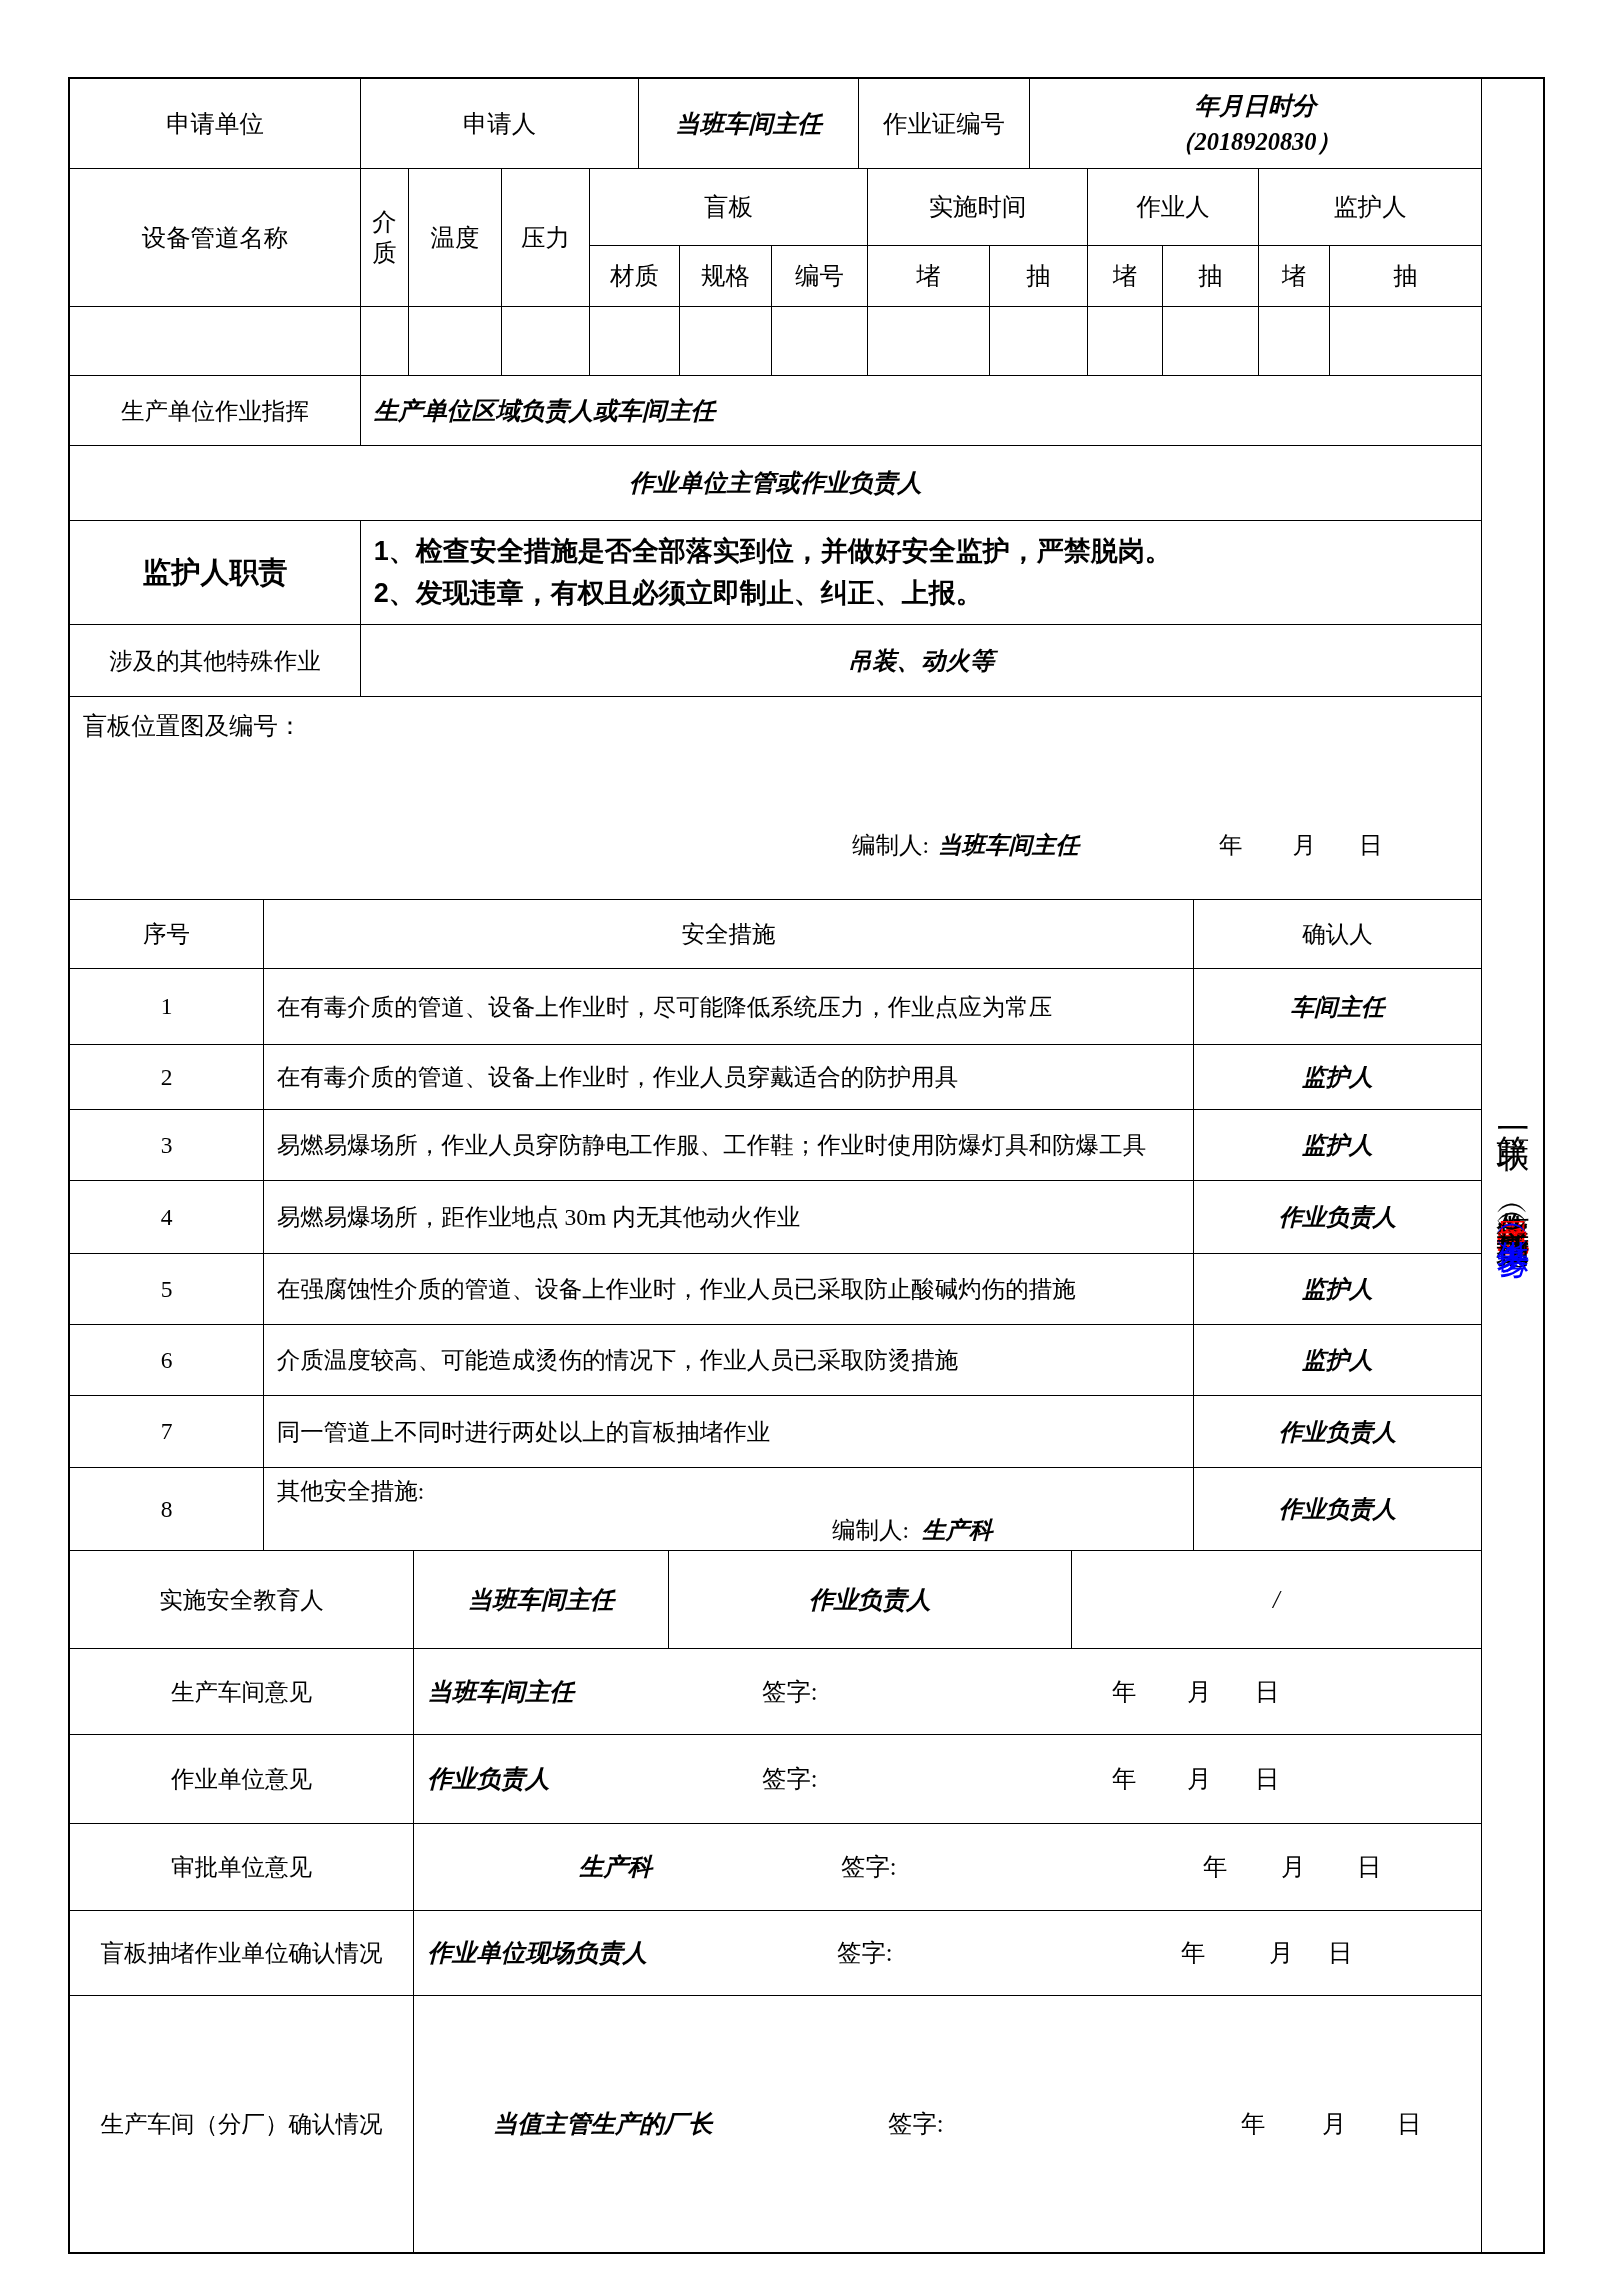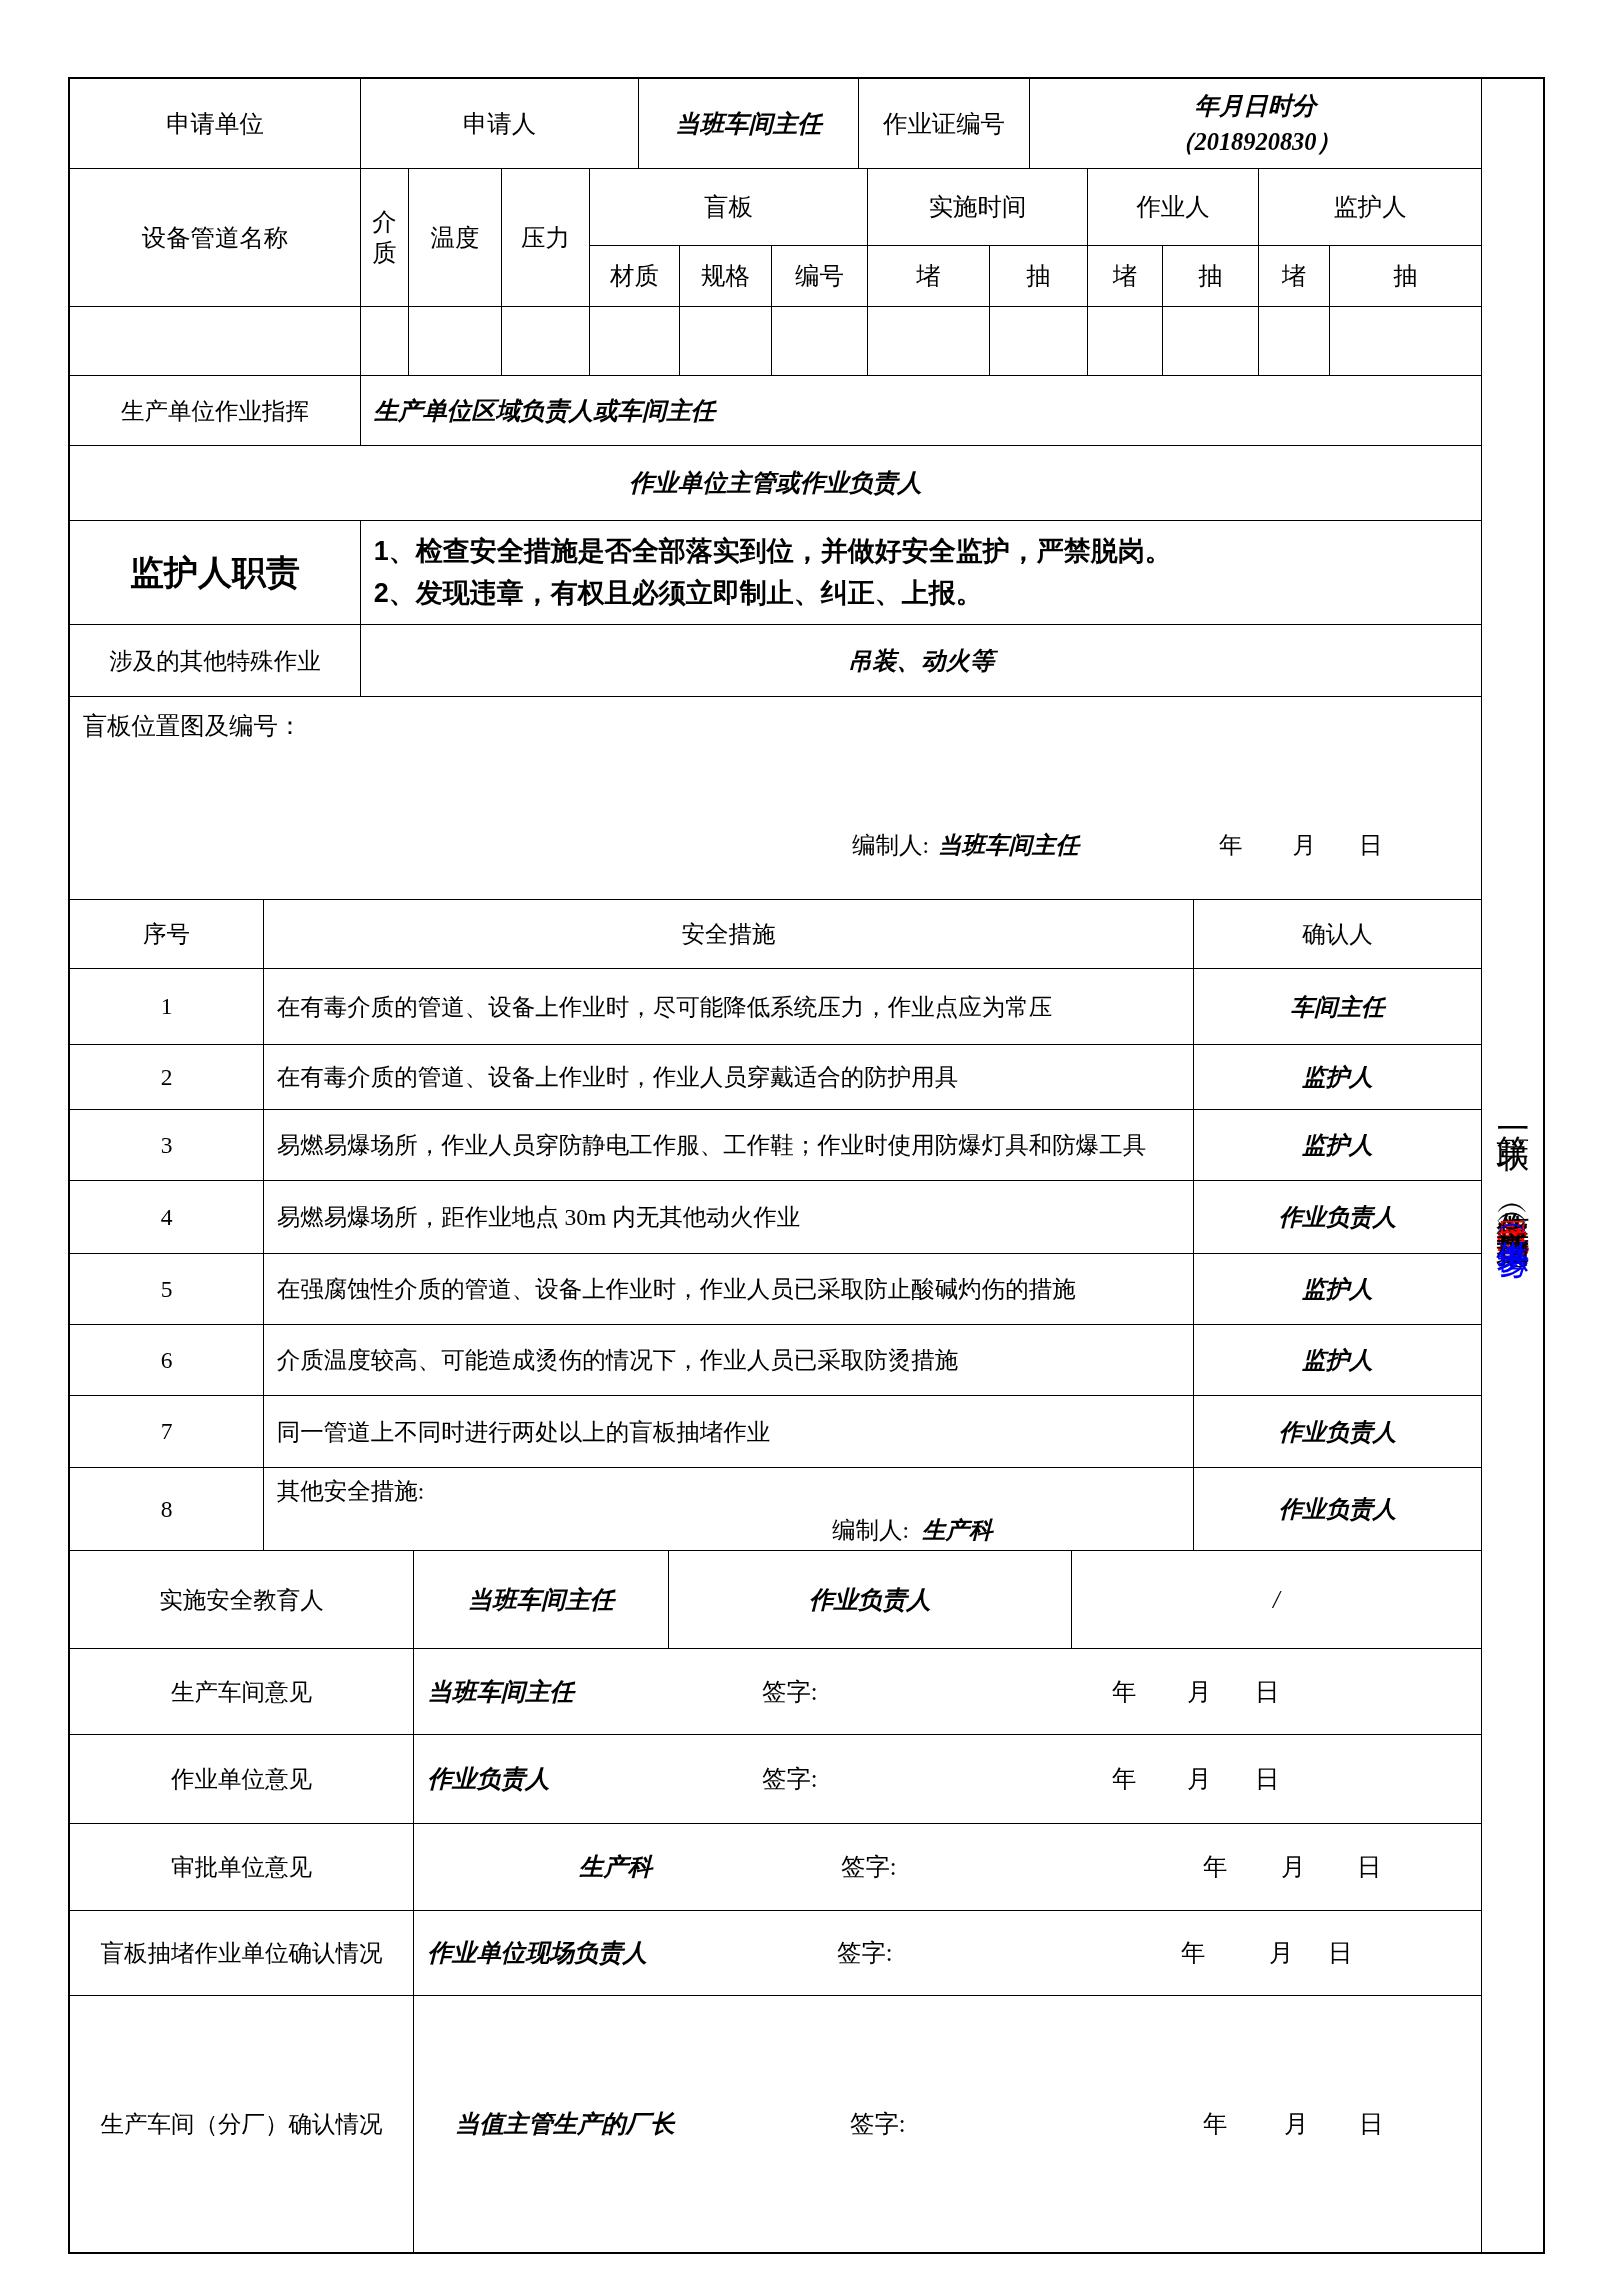--- a/index.html
+++ b/index.html
@@ -5,21 +5,21 @@
   html,body{margin:0;padding:0;background:#fff;}
   body{width:1616px;min-height:2285px;position:relative;
        font-family:"Liberation Serif","DejaVu Serif",serif;color:#000;}
   *{box-sizing:border-box;}
   #sheet{position:absolute;left:68px;top:77px;width:1477px;height:2177px;
          border:2.7px solid #000;display:flex;background:#fff;}
   #main{flex:0 0 1412px;border-right:1.8px solid #000;display:flex;flex-direction:column;}
   #strip{flex:1;display:flex;flex-direction:column;align-items:center;justify-content:center;gap:71px;overflow:hidden;}
   .vtext{writing-mode:vertical-rl;text-orientation:mixed;font-size:33px;letter-spacing:1.8px;line-height:1;}
   .r{display:flex;border-bottom:1.8px solid #000;align-items:stretch;flex:0 0 auto;}
-  .r:last-child{border-bottom:none;}
+  .r:last-child{border-bottom:none;gap:38px;}
   .c{border-right:1.8px solid #000;display:flex;align-items:center;justify-content:center;
      text-align:center;font-size:24.4px;padding:1.8px 3.6px;overflow:hidden;}
   .c:last-child{border-right:none;}
   .left{justify-content:flex-start;text-align:left;}
   .bi{font-weight:bold;font-style:italic;}
   .hei{font-family:"Liberation Sans","DejaVu Sans",sans-serif;font-weight:bold;}
   .nest{flex-direction:column;padding:0;align-items:stretch;justify-content:flex-start;}
   .nr{display:flex;flex:0 0 auto;}
   .nr.top{border-bottom:1.8px solid #000;height:77px;}
   .nr.bot{flex:1;}
@@ -88,21 +88,21 @@
     </div>
 
     <div class="r" style="height:70px">
       <div class="c" style="flex:0 0 291px;font-size:23.5px">生产单位作业指挥</div>
       <div class="c left bi" style="flex:1;padding-left:12.7px">生产单位区域负责人或车间主任</div>
     </div>
     <div class="r" style="height:75px">
       <div class="c bi" style="flex:1">作业单位主管或作业负责人</div>
     </div>
     <div class="r" style="height:104px">
-      <div class="c hei" style="flex:0 0 291px;font-size:34px">监护人职责</div>
+      <div class="c hei" style="flex:0 0 291px;font-size:29px">监护人职责</div>
       <div class="c left" style="flex:1;padding-left:12.7px;flex-direction:column;align-items:flex-start;justify-content:center;line-height:1.55">
         <span class="hei" style="font-size:27px">1、检查安全措施是否全部落实到位，并做好安全监护，严禁脱岗。</span>
         <span class="hei" style="font-size:27px">2、发现违章，有权且必须立即制止、纠正、上报。</span>
       </div>
     </div>
     <div class="r" style="height:72px">
       <div class="c" style="flex:0 0 291px;font-size:23.5px">涉及的其他特殊作业</div>
       <div class="c bi" style="flex:1">吊装、动火等</div>
     </div>
 

